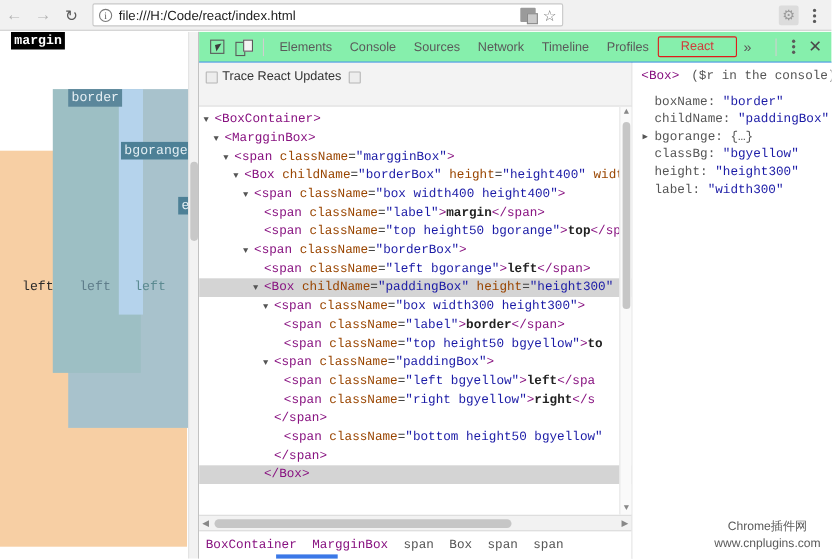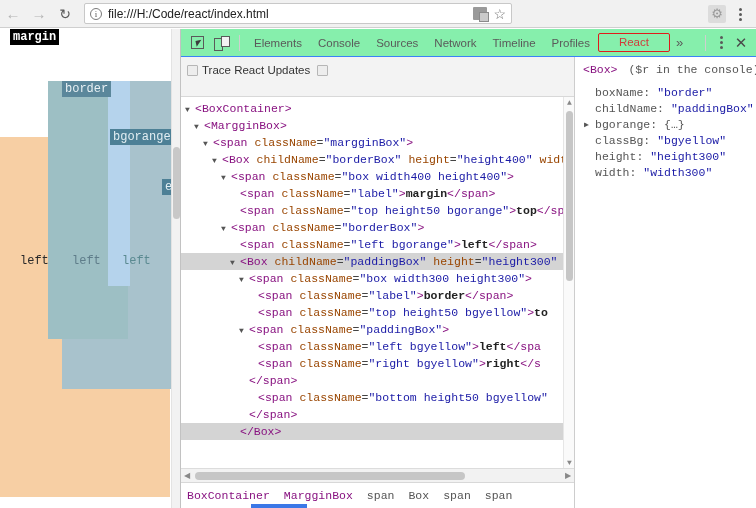--- a/index.html
+++ b/index.html
@@ -388,21 +388,25 @@
         <div class="props-header">
           <span class="hname">&lt;Box&gt;</span>
           <span class="hnote">($r in the console)</span>
         </div>
         <div id="props-rows">
             <div class="prop-row"><span class="pk">boxName: </span><span class="pv">"border"</span></div>
             <div class="prop-row"><span class="pk">childName: </span><span class="pv">"paddingBox"</span></div>
             <div class="prop-row"><span class="ptri">▶</span><span class="pk">bgorange: </span><span class="pv obj">{…}</span></div>
             <div class="prop-row"><span class="pk">classBg: </span><span class="pv">"bgyellow"</span></div>
             <div class="prop-row"><span class="pk">height: </span><span class="pv">"height300"</span></div>
-            <div class="prop-row"><span class="pk">width: </span><span class="pv">"width300"</span></div>
+            <div class="prop-row"><span class="pk">label: </span><span class="pv">"width300"</span></div>
           </div>
       </div>
 
     </div>
   </div>
 
+  <div class="watermark">
+    <div>Chrome插件网</div>
+    <div>www.cnplugins.com</div>
+  </div>
 
 </div>
 
 </body></html>

